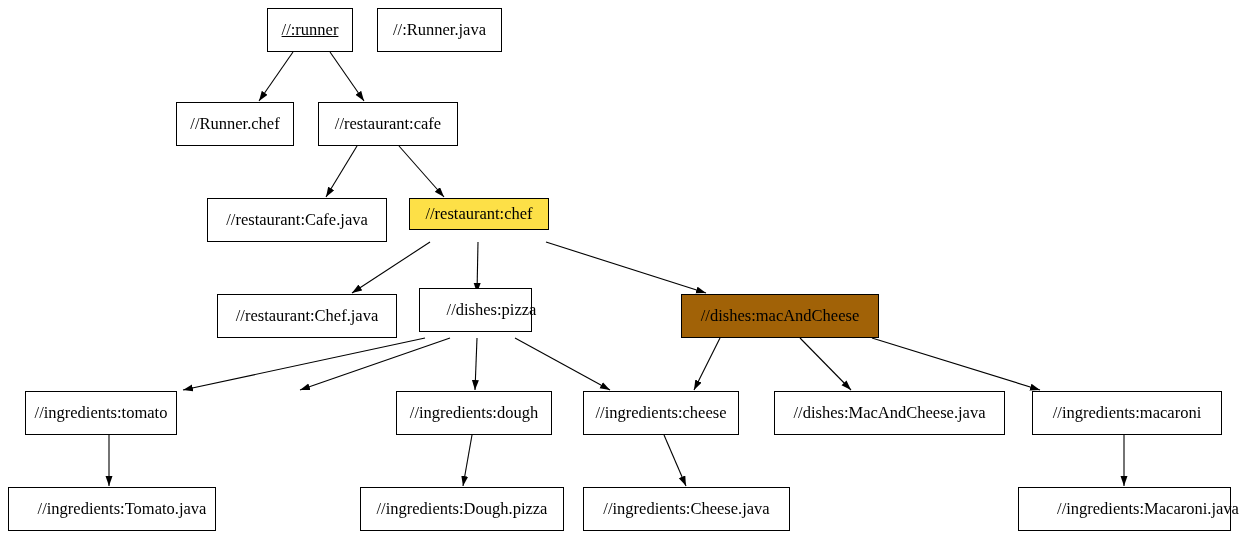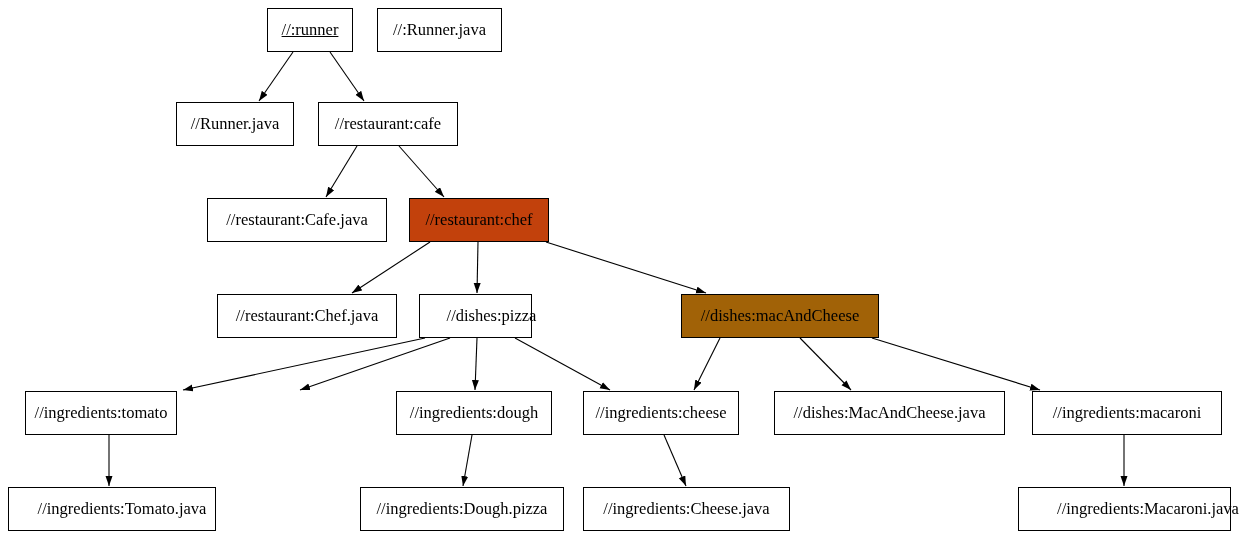--- a/index.html
+++ b/index.html
@@ -60,35 +60,35 @@
       <line x1="1124" y1="435" x2="1124" y2="486" stroke="#000000" marker-end="url(#arrowhead)"></line>
     </svg>
 
 <div class="node" style="left: 267px; top: 8px; width: 86px; height: 44px; border-color: rgb(0, 0, 0); background: rgb(255, 255, 255); text-decoration: underline;">
       <span>//:runner</span>
     </div>
     <div class="node" style="left: 377px; top: 8px; width: 125px; height: 44px; border-color: rgb(0, 0, 0); background: rgb(255, 255, 255);">
       <span>//:Runner.java</span>
     </div>
     <div class="node" style="left: 176px; top: 102px; width: 118px; height: 44px; border-color: rgb(0, 0, 0); background: rgb(255, 255, 255);">
-      <span>//Runner.java</span>
+      <span>//Runner.chef</span>
     </div>
     <div class="node" style="left: 318px; top: 102px; width: 140px; height: 44px; border-color: rgb(0, 0, 0); background: rgb(255, 255, 255);">
       <span>//restaurant:cafe</span>
     </div>
     <div class="node" style="left: 207px; top: 198px; width: 180px; height: 44px; border-color: rgb(0, 0, 0); background: rgb(255, 255, 255);">
       <span>//restaurant:Cafe.java</span>
     </div>
-    <div class="node" style="left: 409px; top: 198px; width: 140px; height: 44px; border-color: rgb(0, 0, 0); background: #c2410c;">
+    <div class="node" style="left: 409px; top: 198px; width: 140px; height: 32px; border-color: rgb(0, 0, 0); background: #fde047;">
       <span>//restaurant:chef</span>
     </div>
     <div class="node" style="left: 217px; top: 294px; width: 180px; height: 44px; border-color: rgb(0, 0, 0); background: rgb(255, 255, 255);">
       <span>//restaurant:Chef.java</span>
     </div>
-    <div class="node" style="left: 419px; top: 294px; width: 113px; height: 44px; border-color: rgb(0, 0, 0); background: rgb(255, 255, 255); padding-left: 32px;">
+    <div class="node" style="left: 419px; top: 288px; width: 113px; height: 44px; border-color: rgb(0, 0, 0); background: rgb(255, 255, 255); padding-left: 32px;">
       <span>//dishes:pizza</span>
     </div>
     <div class="node" style="left: 681px; top: 294px; width: 198px; height: 44px; border-color: rgb(0, 0, 0); background: #a16207;">
       <span>//dishes:macAndCheese</span>
     </div>
     <div class="node" style="left: 25px; top: 391px; width: 152px; height: 44px; border-color: rgb(0, 0, 0); background: rgb(255, 255, 255);">
       <span>//ingredients:tomato</span>
     </div>
     <div class="node" style="left: 396px; top: 391px; width: 156px; height: 44px; border-color: rgb(0, 0, 0); background: rgb(255, 255, 255);">
       <span>//ingredients:dough</span>

